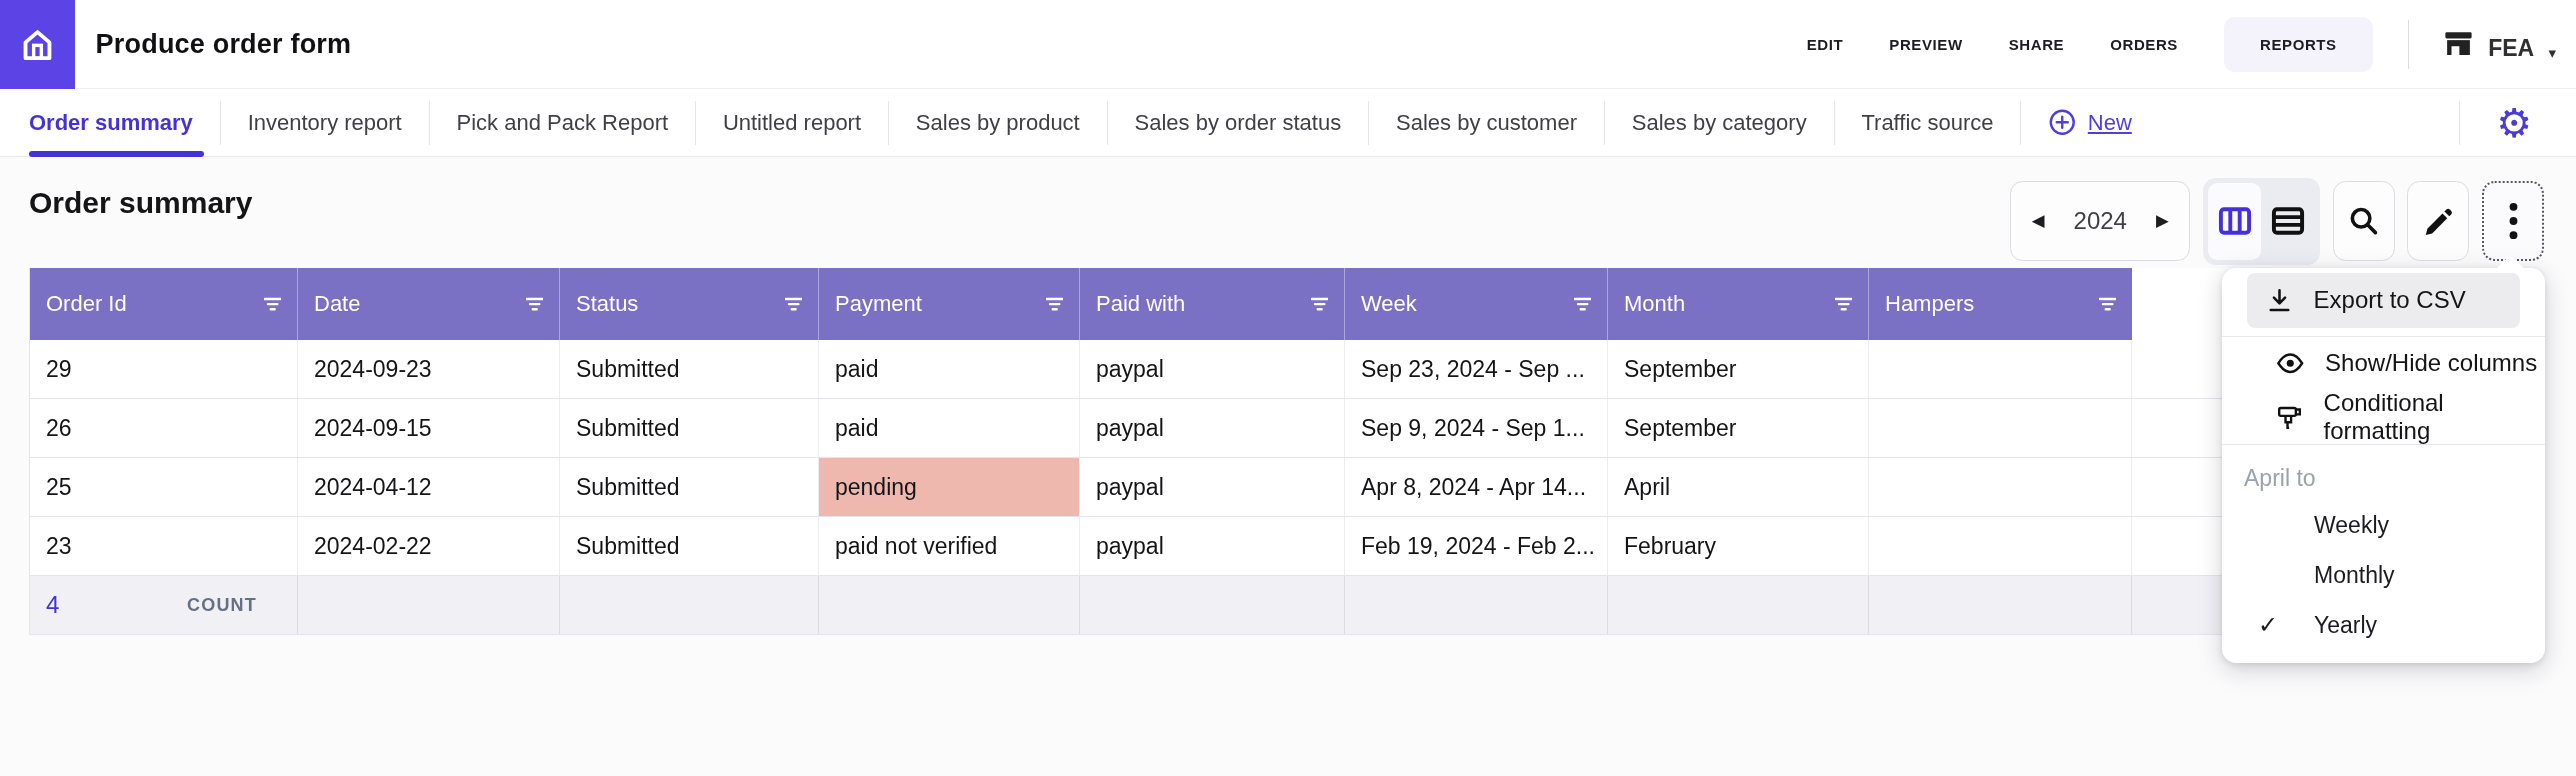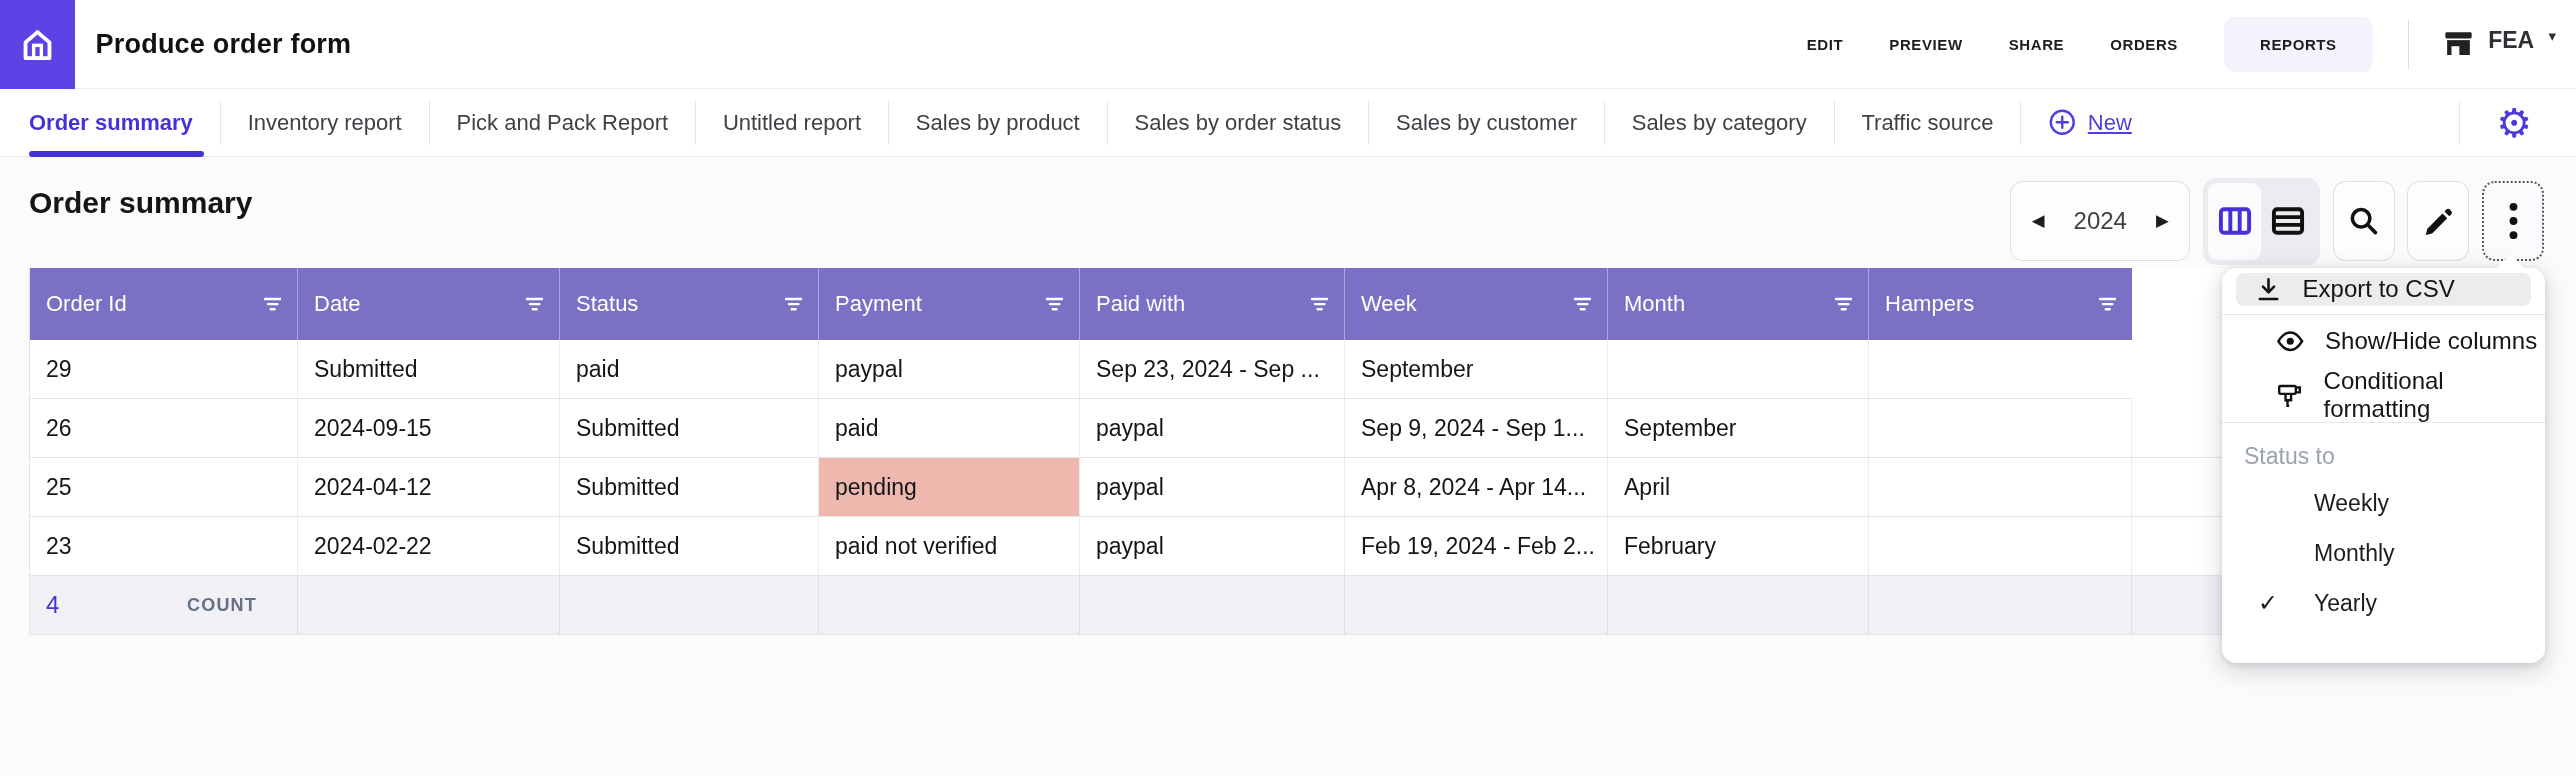--- a/index.html
+++ b/index.html
@@ -10,21 +10,21 @@
   }
   
   .appbar{ position:absolute; left:0; top:0; width:2576px; height:89px; background:#fff;
     border-bottom:0.8px solid #ededf0; display:flex; align-items:center; padding-right:20px; }
   .home-btn{ width:75px; height:89px; background:#5b43e6; display:flex; align-items:center; justify-content:center; flex:0 0 auto; }
   .app-title{ font-size:27px; font-weight:700; color:#111114; margin-left:20.6px; letter-spacing:0.2px; }
   .top-nav{ margin-left:auto; display:flex; align-items:center; gap:46px; }
   .top-nav-item{ font-size:15px; font-weight:600; letter-spacing:0.6px; color:#1c1c21; background:none; border:none; cursor:pointer; font-family:inherit; }
   .top-nav-item.pill{ background:#f4f2fa; border-radius:11px; padding:19px 36px; }
   .appbar-divider{ width:0.8px; height:49px; background:#dcdce0; margin:0 32px 0 35px; }
-  .account{ display:flex; align-items:flex-start; gap:12.7px; cursor:pointer; }
+  .account{ display:flex; align-items:flex-end; gap:12.7px; cursor:pointer; }
   .account-name{ font-size:23px; font-weight:600; color:#2f2f35; }
   .caret{ font-size:15px; color:#2f2f35; margin-left:1.6px; }
   
   .tabbar{ position:absolute; left:0; top:89px; width:2576px; height:68px; background:#fff;
     border-bottom:0.8px solid #e8e8ec; display:flex; align-items:center; padding:0 44px 0 29px; }
   .tab{ position:relative; height:68px; display:flex; align-items:center; padding:0 27px; font-size:22px; color:#3f3f46; cursor:pointer; }
   .tab.first{ padding-left:0; }
   .tab.active{ color:#4333d6; font-weight:700; }
   .tab.active::after{ content:""; position:absolute; left:0; right:16px; bottom:-0.8px; height:6.3px; border-radius:4px; background:#4333d6; }
   .tab-sep{ width:0.8px; height:44px; background:#e5e5ea; flex:0 0 auto; }
@@ -63,21 +63,21 @@
   .count-value{ font-size:24px; font-weight:500; color:#4334d8; cursor:pointer; }
   .count-label{ font-size:18px; font-weight:600; letter-spacing:1.2px; color:#667085; }
   .filter-icon{ flex:0 0 auto; }
   
   .menu{ position:absolute; left:2222px; top:111px; width:323px; height:395px; background:#fff; border-radius:14.2px;
     box-shadow:0 6.3px 24px rgba(20,20,40,.18), 0 1.6px 6.3px rgba(20,20,40,.10); z-index:5; }
   .menu::before{ content:""; position:absolute; top:-8.7px; left:278px; width:20.6px; height:20.6px; background:#fff;
     transform:rotate(45deg); border-radius:3.2px; }
   .menu-inner{ position:relative; padding-top:4.7px; }
   .menu-item{ display:flex; align-items:center; gap:20.6px; height:54px; padding-left:30px; font-size:24px; color:#151518; cursor:pointer;margin-left:24px; }
-  .menu-item.hl{ margin:0 14px; height:33px; background:#ececef; border-radius:8px; padding-left:19px; }
+  .menu-item.hl{ margin:0 25px; height:55px; background:#ececef; border-radius:8px; padding-left:19px; }
   .menu-divider{ height:0.8px; background:#e7e7ea; margin-top:8px; }
   .menu-divider.second{ margin-top:0; }
   .menu-label{ height:44px; margin-top:11px; display:flex; align-items:center; padding-left:22px; font-size:23px; color:#9aa3ad; }
   .menu-option{ position:relative; height:50px; display:flex; align-items:center; padding-left:92px; font-size:23px; color:#1c1c21; cursor:pointer; }
   .menu-option .check{ position:absolute; left:36px; font-size:24px; color:#1c1c21; }
   svg{ display:block; }
 </style>
 </head>
 <body>
 
@@ -264,20 +264,21 @@
             <svg width="17.4" height="14.2" viewBox="0 0 22 18">
               <path d="M1 2.5 h20 M5 9 h12 M8.5 15.5 h5" stroke="#fff" stroke-width="3" stroke-linecap="round"></path>
             </svg>
           </span>
         </div>
     </div>
 
     <div class="grid-body">
       <div class="grid-row">
         <div class="cell">29</div>
+        <div class="cell">2024-09-23</div>
         <div class="cell">Submitted</div>
         <div class="cell">paid</div>
         <div class="cell">paypal</div>
         <div class="cell">Sep 23, 2024 - Sep ...</div>
         <div class="cell">September</div>
         <div class="cell"></div>
         <div class="cell"></div>
       </div>
       <div class="grid-row">
         <div class="cell">26</div>
@@ -356,21 +357,21 @@
           <svg width="27" height="27" viewBox="0 0 34 34" fill="none">
             <rect x="4" y="5" width="21" height="10" rx="2" stroke="#111" stroke-width="3"></rect>
             <path d="M25 7 h5 v6 h-5" stroke="#111" stroke-width="3"></path>
             <path d="M12 15 v8 h7 v-8" stroke="#111" stroke-width="3"></path>
             <path d="M14.5 23 v7 h2" stroke="#111" stroke-width="3"></path>
           </svg>
         </span>
         <span>Conditional formatting</span>
       </div>
       <div class="menu-divider second"></div>
-      <div class="menu-label">Status to</div>
+      <div class="menu-label">April to</div>
       <div class="menu-option">
         <span>Weekly</span>
       </div>
       <div class="menu-option">
         <span>Monthly</span>
       </div>
       <div class="menu-option">
         <span class="check">✓</span>
         <span>Yearly</span>
       </div>

